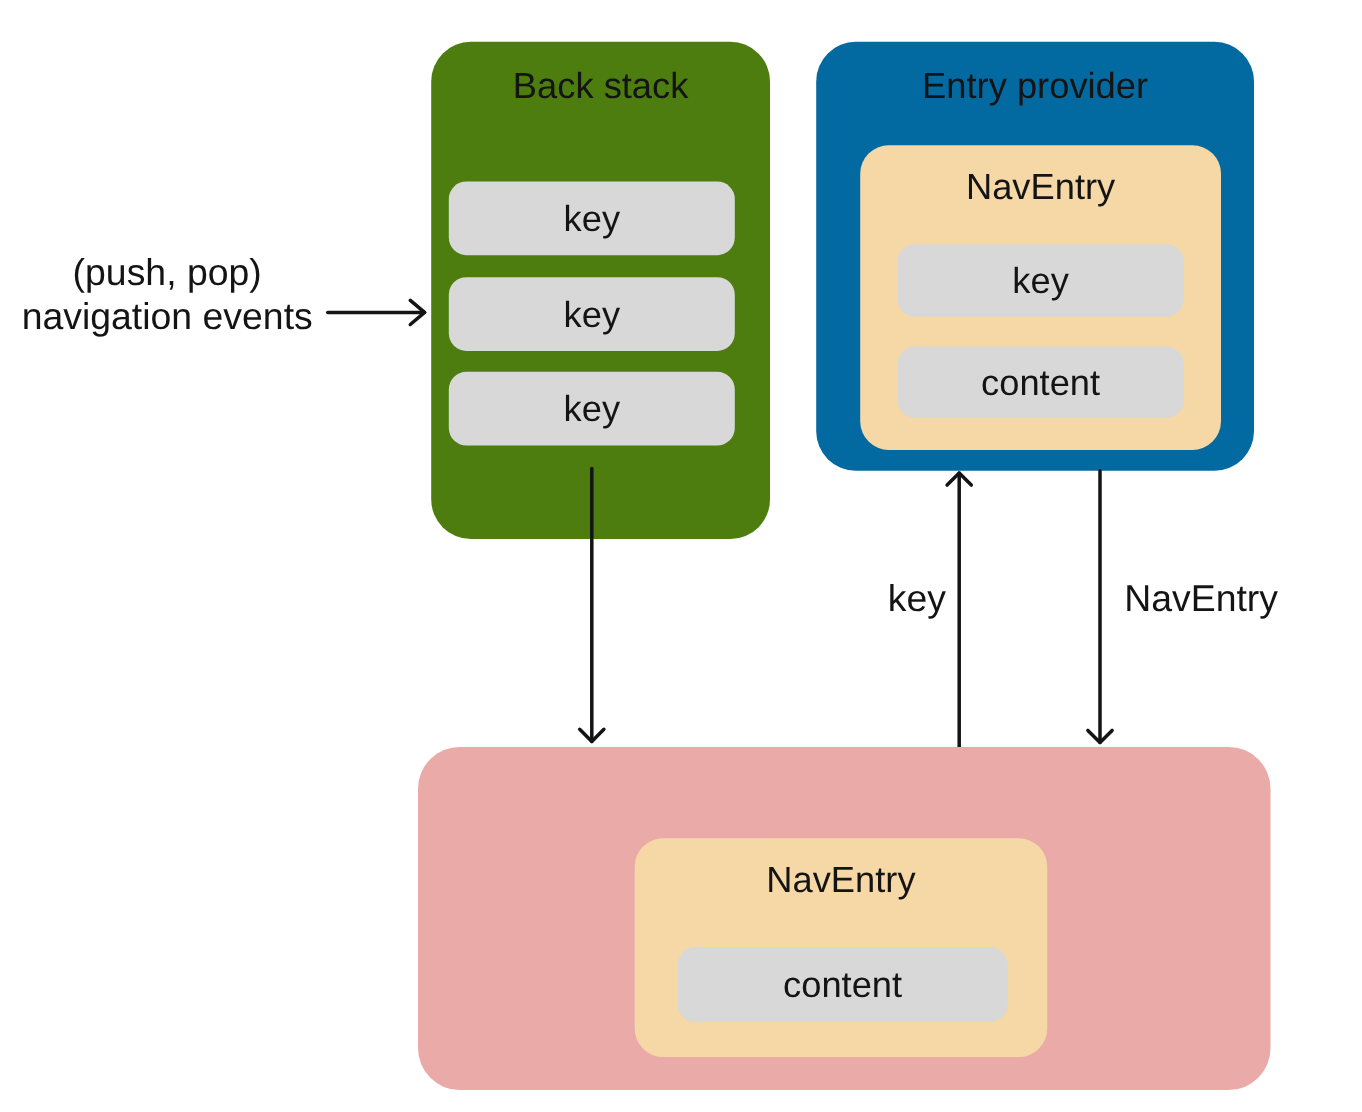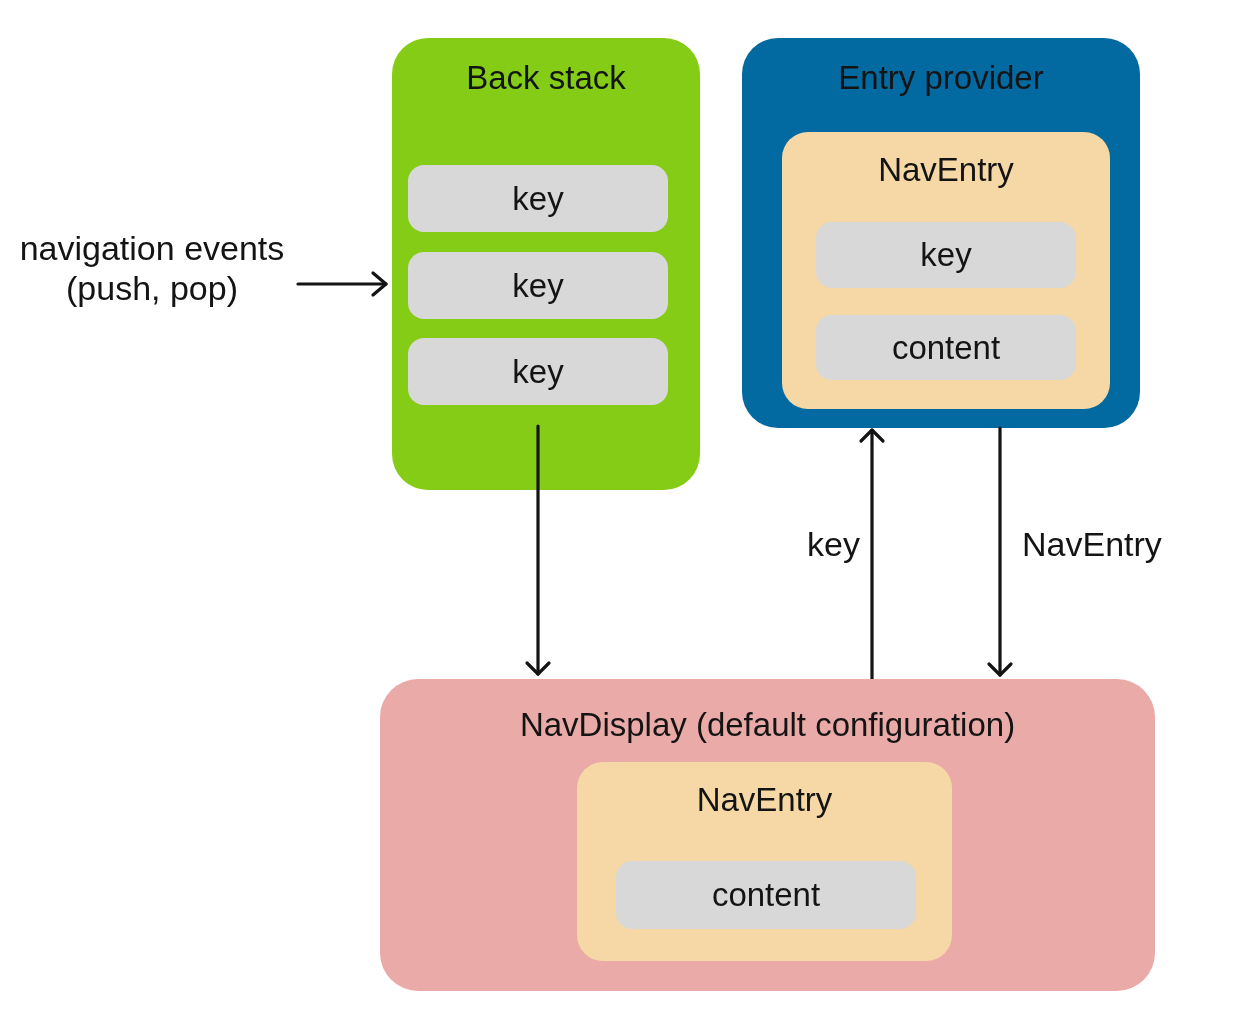--- a/index.html
+++ b/index.html
@@ -40,21 +40,21 @@
     align-items: center;
     justify-content: center;
     font-size: 33px;
     color: #141414;
   }
   .orange-box {
     position: absolute;
     background: #f5d8a5;
     border-radius: 26px;
   }
-  #back-stack   { left: 392px; top: 38px;  width: 308px; height: 452px; background: #84cc16; }
+  #back-stack   { left: 392px; top: 38px;  width: 308px; height: 452px; background: #4d7c0f; }
   #entry-provider { left: 742px; top: 38px; width: 398px; height: 390px; background: #0369a1; }
   #nav-display  { left: 380px; top: 679px; width: 775px; height: 312px; background: #eaaba8; border-radius: 38px; }
 
   #back-stack .box-title, #entry-provider .box-title { top: 20px; }
   #nav-display .box-title { top: 26px; }
 
   #bs-key-0 { left: 16px; top: 127px; width: 260px; height: 67px; }
   #bs-key-1 { left: 16px; top: 214px; width: 260px; height: 67px; }
   #bs-key-2 { left: 16px; top: 300px; width: 260px; height: 67px; }
 
@@ -93,22 +93,22 @@
     stroke-linecap: round;
     stroke-linejoin: round;
   }
 </style>
 </head>
 <body>
 
 <div id="canvas">
 
   <div class="abs" id="nav-events-label">
+    <div>(push, pop)</div>
     <div>navigation events</div>
-    <div>(push, pop)</div>
   </div>
 
   <svg class="arrow" style="left:296px; top:269px;" width="96" height="30" viewBox="0 0 96 30">
     <line x1="2" y1="15" x2="90" y2="15"></line>
     <path d="M 77 4 L 90 15 L 77 26"></path>
   </svg>
 
   <div class="big-box" id="back-stack">
     <div class="box-title">Back stack</div>
     <div class="chip" id="bs-key-0">key</div>
@@ -137,20 +137,19 @@
 
   <svg class="arrow" style="left:985px; top:428px;" width="30" height="250" viewBox="0 0 30 250">
     <line x1="15" y1="0" x2="15" y2="247"></line>
     <path d="M 4 236 L 15 247 L 26 236"></path>
   </svg>
 
   <div class="arrow-label" id="key-arrow-label">key</div>
   <div class="arrow-label" id="nav-entry-arrow-label">NavEntry</div>
 
   <div class="big-box" id="nav-display">
-    <div class="box-title">NavDisplay (default configuration)</div>
     <div class="orange-box" id="nd-nav-entry">
       <div class="box-title">NavEntry</div>
       <div class="chip" id="nd-content">content</div>
     </div>
   </div>
 
 </div>
 
 </body></html>

